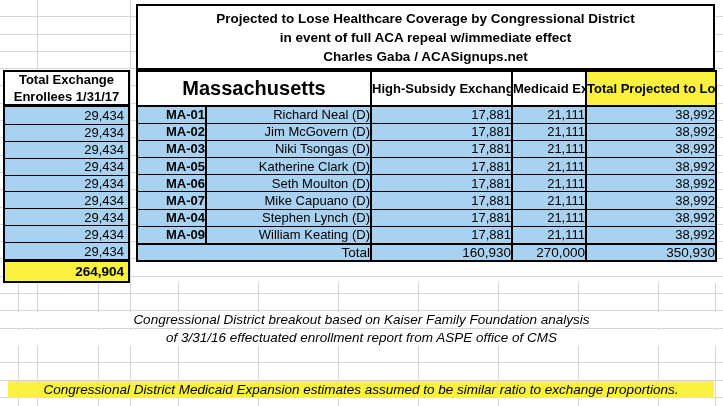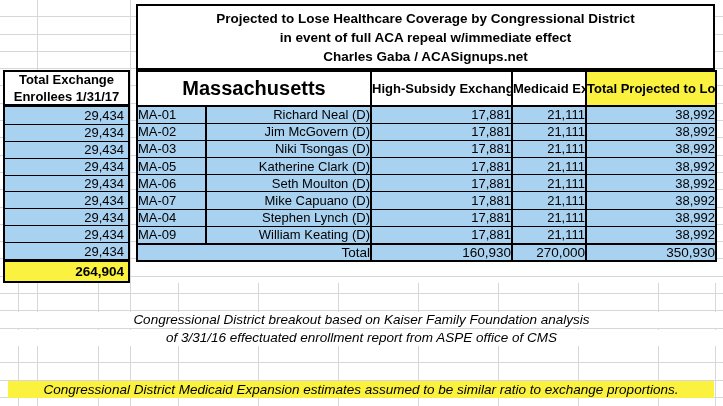--- a/index.html
+++ b/index.html
@@ -63,21 +63,21 @@
     border:solid #000;border-width:1px 2px;
     padding:0;overflow:hidden;white-space:nowrap;box-sizing:border-box;
   }
   table.main thead tr{height:35px;}
   table.main thead th{border-width:2px;font-weight:bold;vertical-align:middle;}
   th.state{font-size:20px;text-align:center;margin-left:14px;}
   th.colhead{font-size:13px;line-height:16px;text-align:center;white-space:pre-line;}
   th.colhead.yellow{background:var(--yellow);}
   table.main tbody tr{height:17.2px;}
   table.main tbody td{background:var(--blue);}
-  td.dist{text-align:left;}
+  td.dist{text-align:right;font-weight:bold;}
   td.name,td.num{text-align:right;padding-right:4px;}
   tr.totalrow{height:21px;}
   tr.totalrow td{background:var(--yellow);border-width:2px;font-weight:normal;font-size:13.5px;}
   td.total-label{text-align:right;padding-right:4px;}
 
   
   .fn{
     position:absolute;left:0;width:723px;height:16px;line-height:16px;z-index:1;
     background:#fff;text-align:center;font-style:italic;font-size:13.5px;
     white-space:nowrap;

